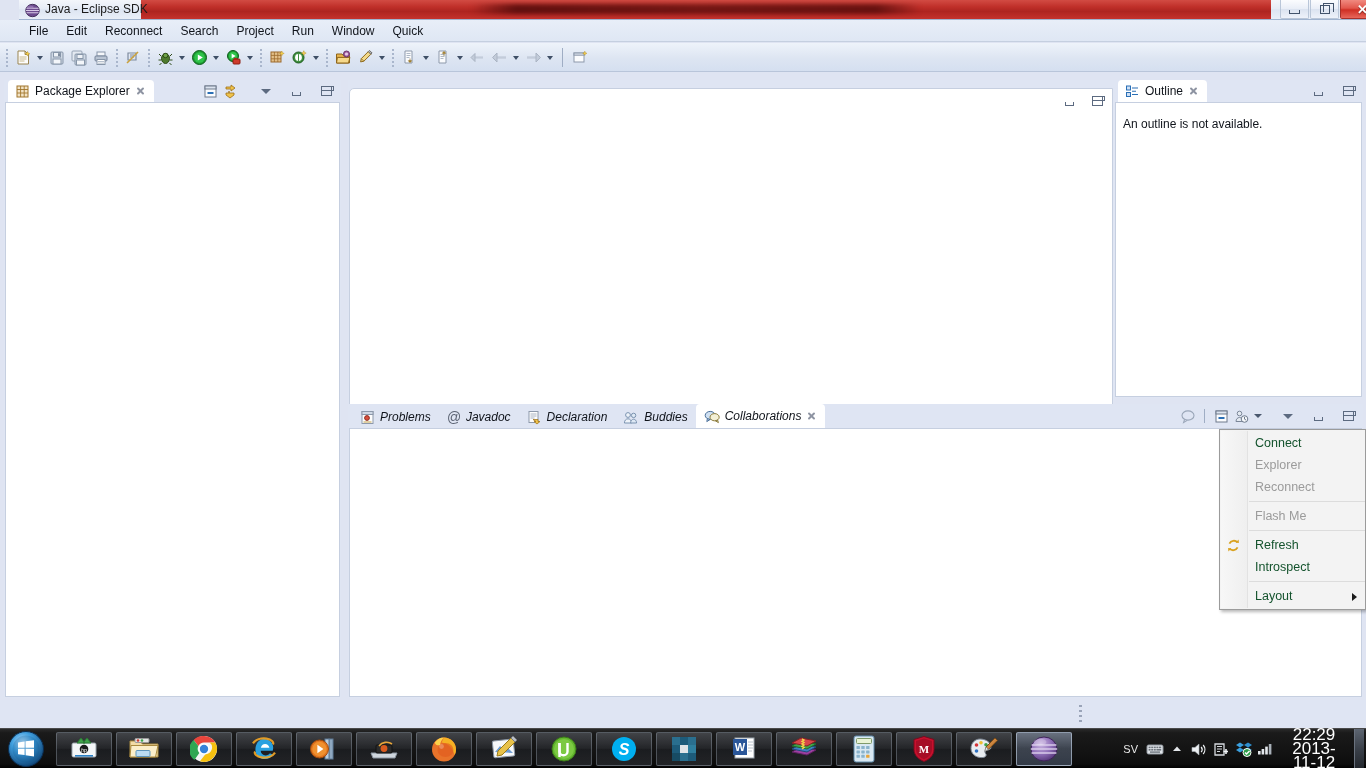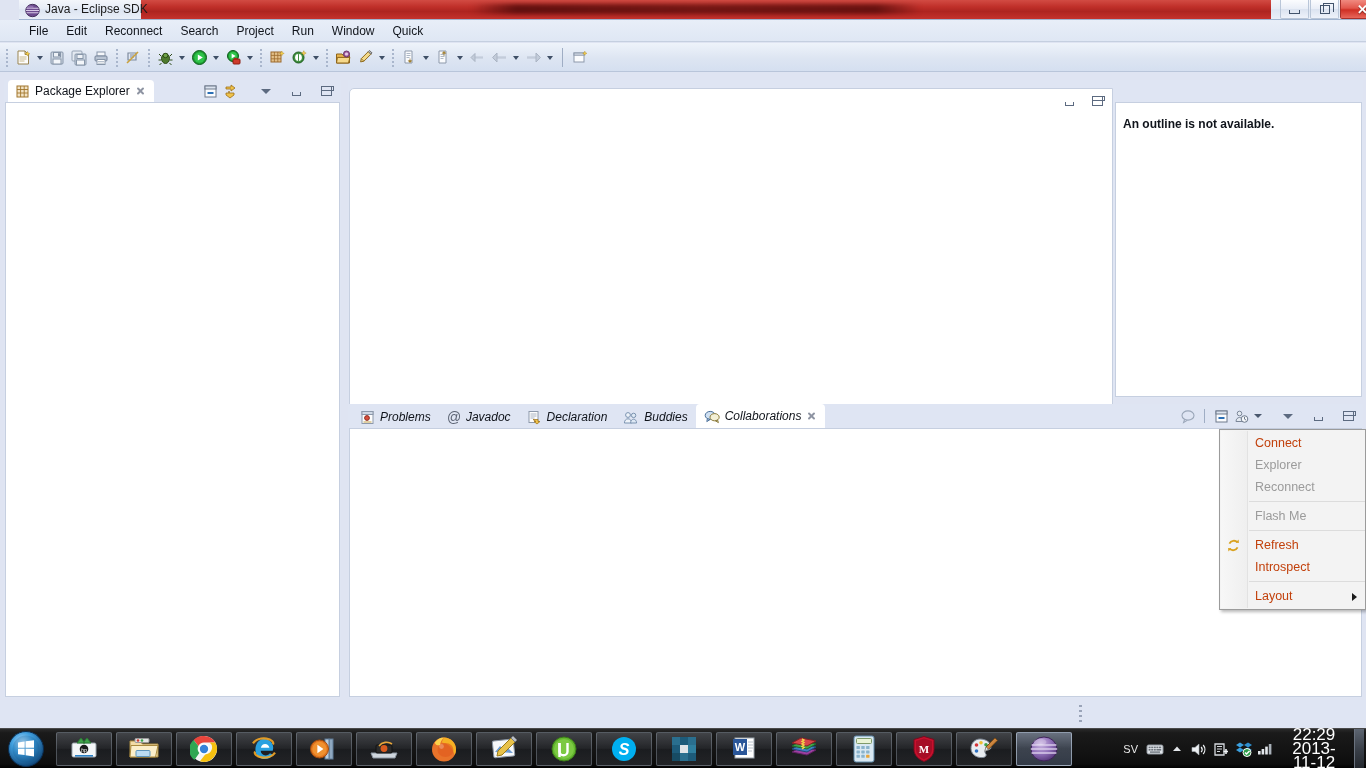--- a/index.html
+++ b/index.html
@@ -117,21 +117,21 @@
   .view-tab {
     position: absolute; left: 4px; top: 0px; height: 22px;
     display: flex; align-items: center; gap: 5px;
     padding: 0 8px 0 7px;
     background: linear-gradient(to bottom,#ffffff 0%,#ffffff 70%,#ffffff 100%);
     border-top-left-radius: 4px; border-top-right-radius: 4px;
     font-size: 12px; color: #10141b; white-space: nowrap; justify-content: space-between;
   }
   .view-body {
     position: absolute; left: 1px; top: 22px; right: 1px; bottom: 1px;
-    background: #ffffff; border: 1px solid #c6cfe0; font-weight: bold;
+    background: #ffffff; border: 1px solid #c6cfe0;
   }
   .vtoolbar { position: absolute; top: 2px; height: 18px; display:flex; align-items:center; gap:2px; }
   .vicon { width:18px; height:18px; display:flex; align-items:center; justify-content:center; }
 
   .tabclose { width: 11px; height: 11px; position: relative; opacity:.85; }
   .tabclose:before, .tabclose:after {
     content:""; position:absolute; left:1px; top:4.5px; width:9px; height:2px;
     background:#7b8292; border-radius:1px;
   }
   .tabclose:before { transform: rotate(45deg); }
@@ -228,21 +228,21 @@
     padding: 2px 0 2px 0;
     z-index: 50;
   }
   #context-menu .gutter {
     position:absolute; left:1px; top:1px; bottom:1px; width: 27px;
     background: linear-gradient(to right,#f7f7f7 0%, #efefef 100%);
     border-right: 1px solid #e2e2e2;
   }
   .ctx-item {
     position: relative; height: 22px; display:flex; align-items:center;
-    padding-left: 35px; font-size: 12.5px; color: #c2410c; cursor: default;
+    padding-left: 35px; font-size: 12.5px; color: #14532d; cursor: default;
   }
   .ctx-item.disabled { color: #9b9b9b; }
   .ctx-item .ctx-icon { position:absolute; left:5px; top:3px; width:17px;height:17px;
     display:flex;align-items:center;justify-content:center; }
   .ctx-item .arrow {
     position:absolute; right:8px; top:8px; width:0;height:0;
     border-top:4px solid transparent;border-bottom:4px solid transparent;border-left:5px solid #1b1b1b;
   }
   .ctx-sep { height:1px; background:#dcdcdc; margin: 3px 0 3px 29px; }
 </style>
@@ -543,20 +543,39 @@
       <div class="vicon">
           <div class="g-min"></div>
         </div>
       <div class="vicon">
           <div class="g-max"></div>
         </div>
     </div>
   </div>
 
   <div class="view" id="outline">
+    <div class="view-tabstrip">
+      <div class="view-tab">
+        <svg width="15" height="15" viewBox="0 0 15 15">
+          <rect x="1.5" y="2" width="4" height="4" fill="#cfe0f5" stroke="#2a6fb5"></rect>
+          <rect x="1.5" y="8.5" width="4" height="4" fill="#cfe0f5" stroke="#2a6fb5"></rect>
+          <path d="M7 4h6M7 10.5h6M7 7.2h4" stroke="#2a6fb5" stroke-width="1.1"></path>
+        </svg>
+        <span>Outline</span>
+        <span class="tabclose"></span>
+      </div>
+      <div class="vtoolbar" style="right:6px;">
+        <div class="vicon">
+            <div class="g-min"></div>
+          </div>
+        <div class="vicon" style="margin-left:10px;">
+            <div class="g-max"></div>
+          </div>
+      </div>
+    </div>
     <div class="view-body">
       <div id="outline-text">An outline is not available.</div>
     </div>
   </div>
 
   <div class="view" id="bottom-panel">
     <div id="bottom-tabs">
 
       <div class="btab">
         <svg width="15" height="15" viewBox="0 0 15 15">

